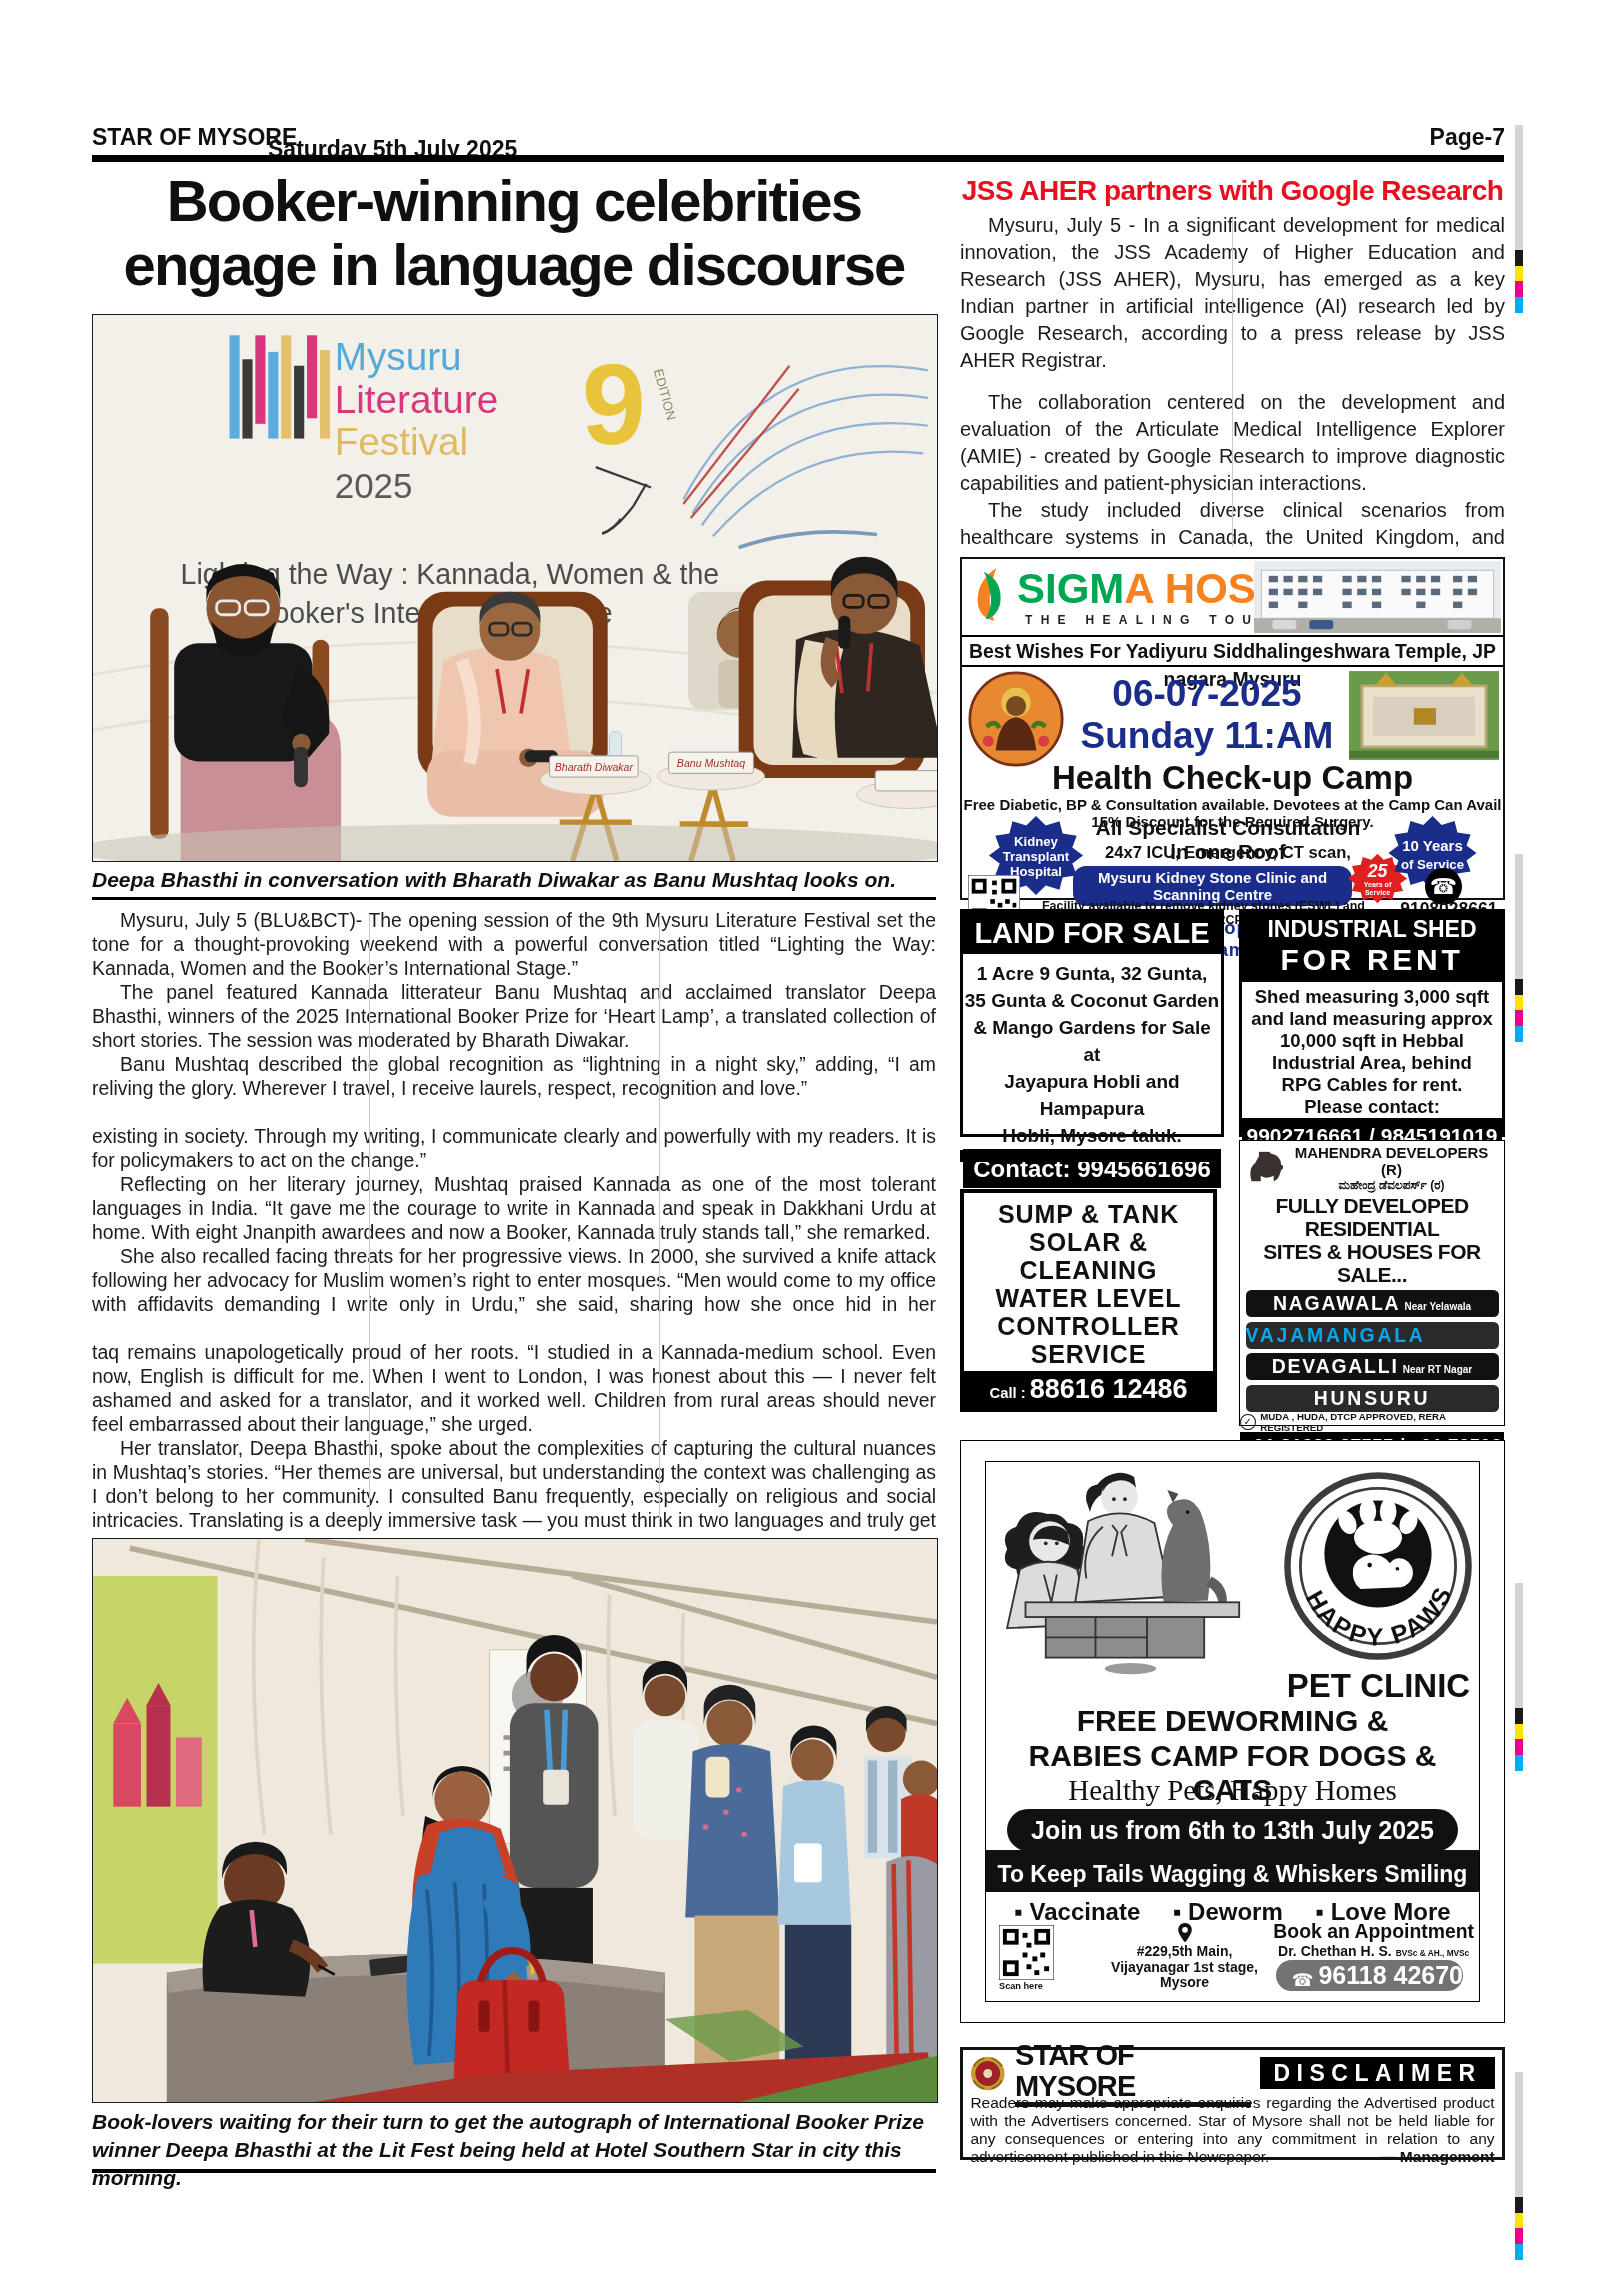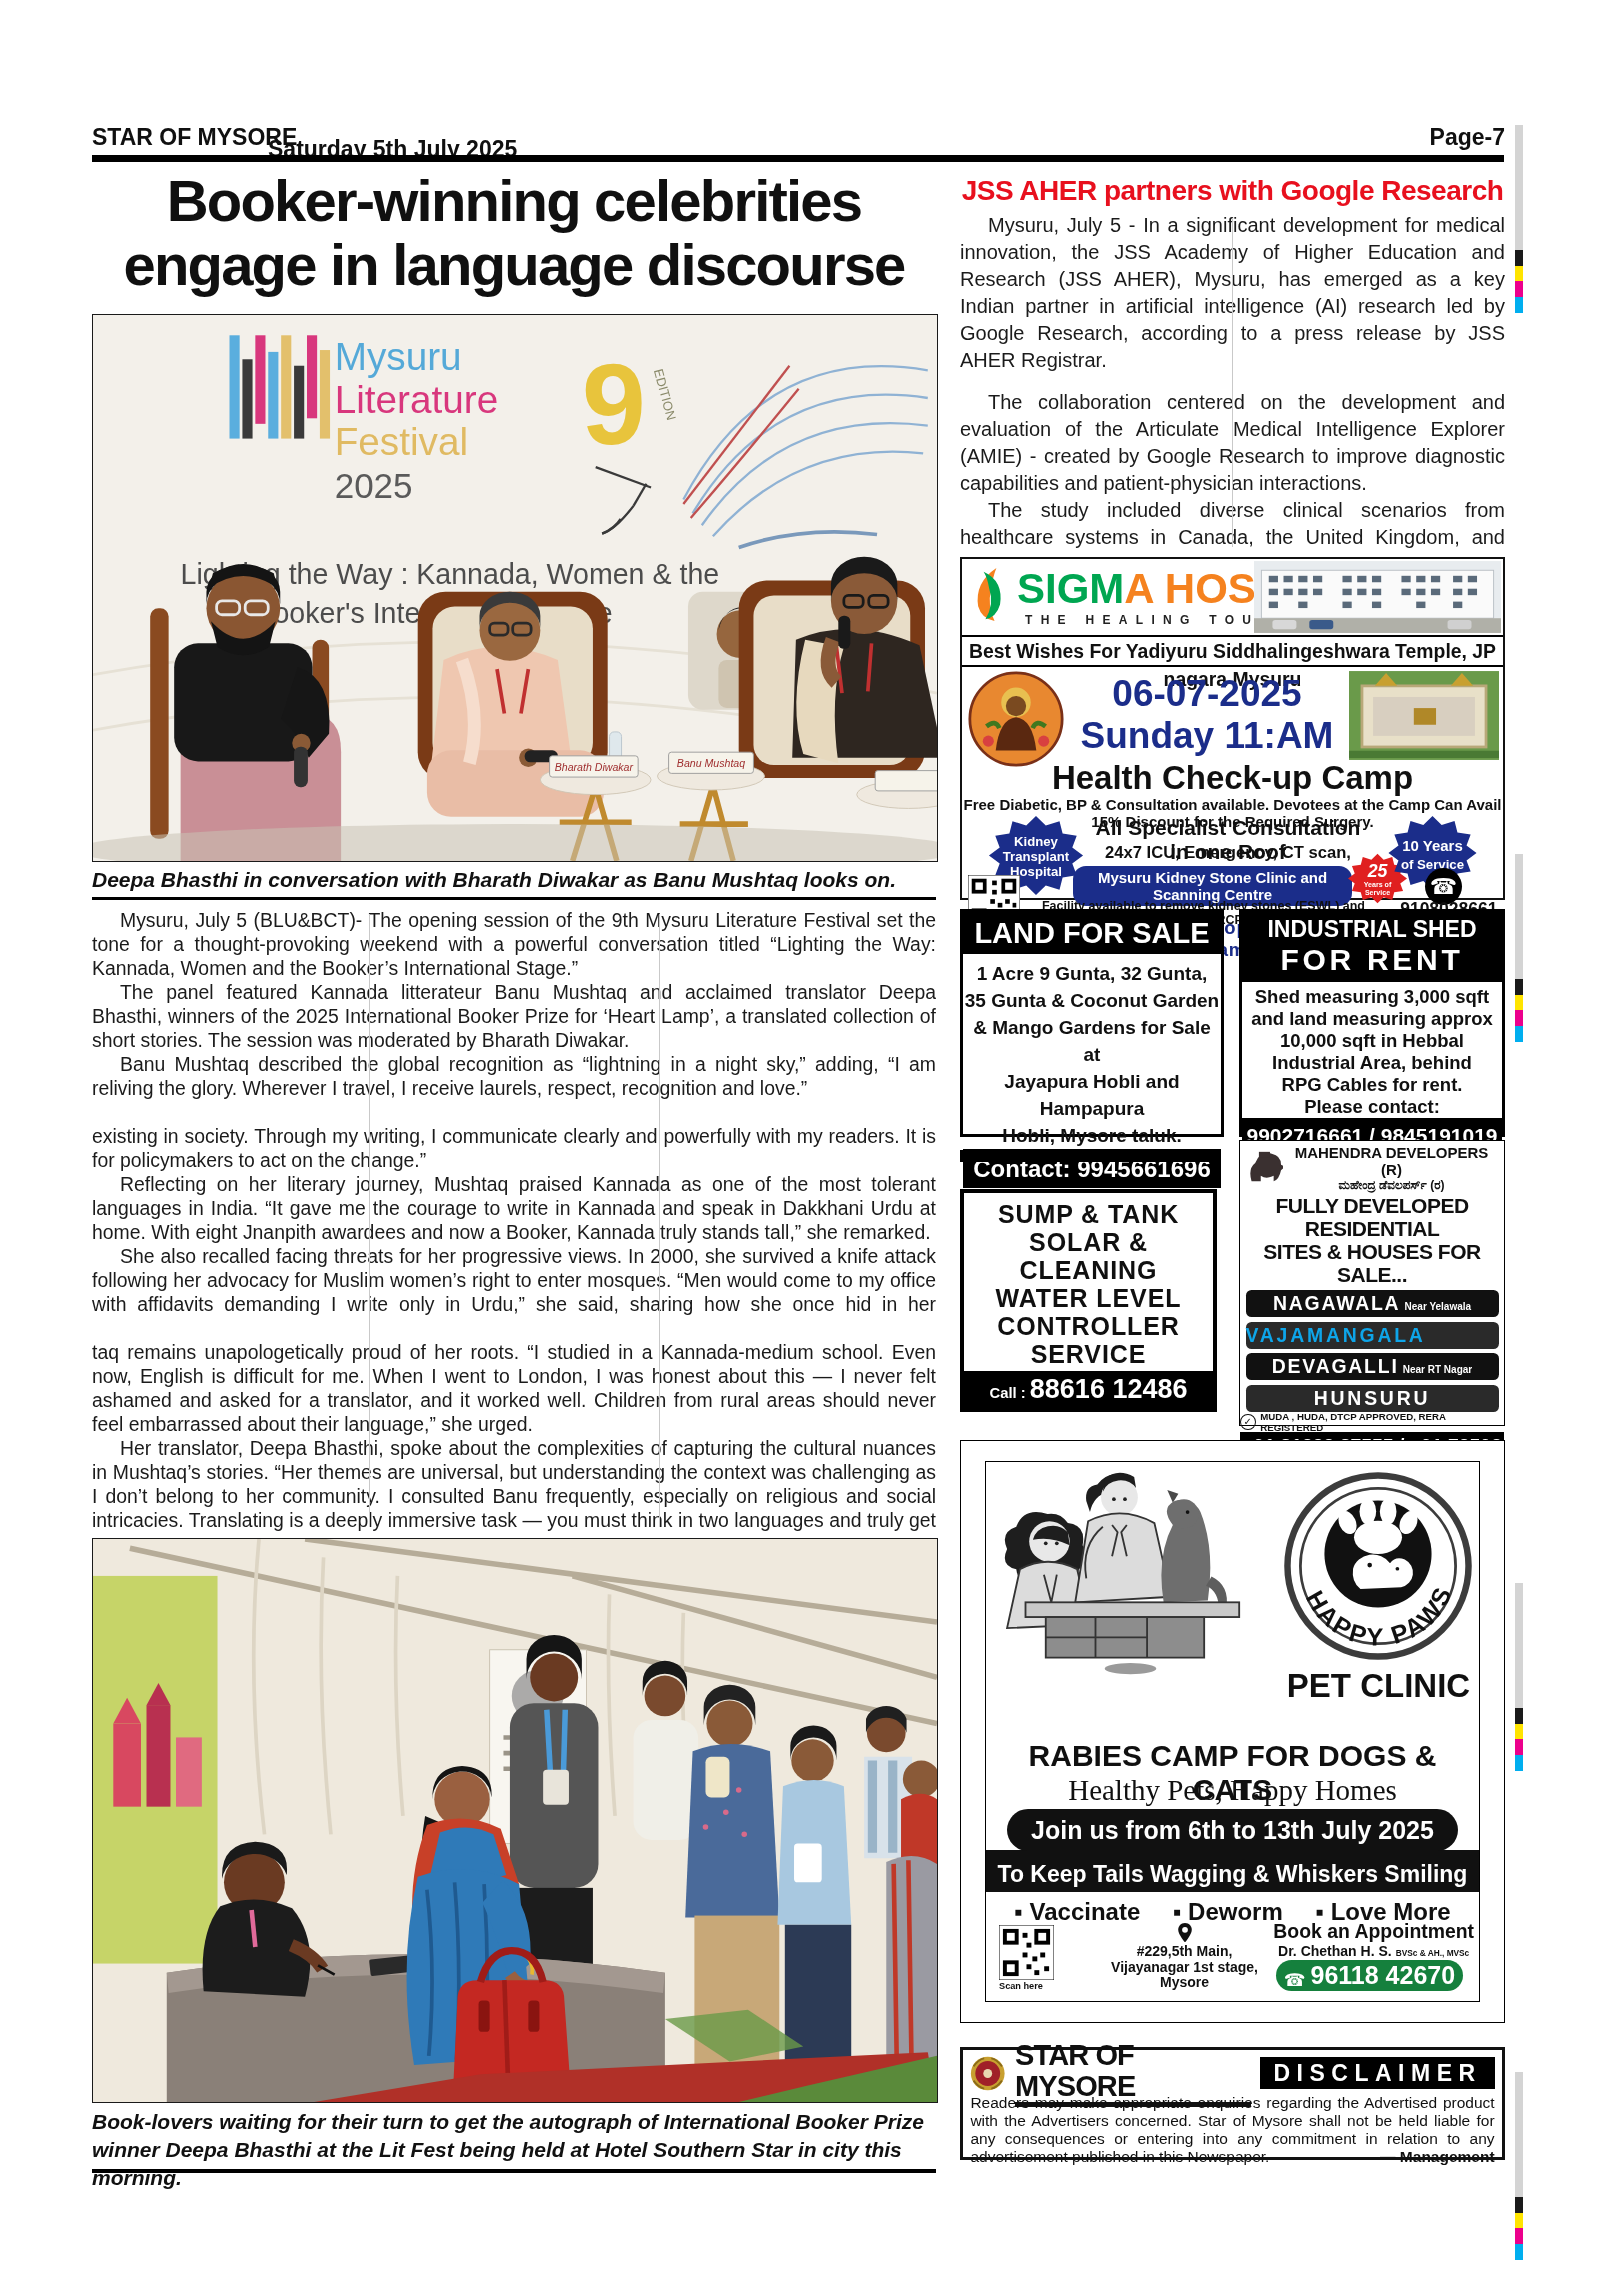--- a/index.html
+++ b/index.html
@@ -557,20 +557,21 @@
         <ellipse cx="138" cy="58" rx="9" ry="13" fill="#fff" transform="rotate(24 138 58)"></ellipse>
         <path d="M78,108 a22,20 0 0,1 40,-6 q6,-8 16,-4 a16,16 0 0,1 -4,30 l-44,2 q-10,-8 -8,-22z" fill="#fff"></path>
         <circle cx="96" cy="104" r="2.5" fill="#111"></circle>
           <circle cx="126" cy="108" r="2" fill="#111"></circle>
         <defs>
             <path id="hp-arc" d="M 22 120 A 84 84 0 0 0 188 120"></path>
           </defs>
         <text font-size="27" font-weight="bold" fill="#111" letter-spacing="3"><textPath href="#hp-arc" startOffset="8%">HAPPY PAWS</textPath></text>
       </svg>
       <div style="position:absolute;right:0;top:205px;width:201px;text-align:center;font-weight:bold;font-size:33px;">PET CLINIC</div>
+      <div style="position:absolute;left:0;top:242px;width:100%;text-align:center;font-weight:bold;font-size:30px;">FREE DEWORMING &amp;</div>
       <div style="position:absolute;left:0;top:277px;width:100%;text-align:center;font-weight:bold;font-size:30px;">RABIES CAMP FOR DOGS &amp; CATS</div>
       <div style="position:absolute;left:0;top:312px;width:100%;text-align:center;font-size:29px;font-family:'Liberation Serif',serif;">Healthy Pets, Happy Homes</div>
       <div style="position:absolute;left:0;top:347px;width:100%;text-align:center;z-index:2;">
         <span class="pill" style="font-size:25px;padding:6.5px 24px;border-radius:24px;">Join us from 6th to 13th July 2025</span>
       </div>
       <div style="position:absolute;left:0;top:388px;width:100%;height:42px;background:#111;color:#fff;text-align:center;font-weight:bold;font-size:23px;line-height:48px;">To Keep Tails Wagging &amp; Whiskers Smiling</div>
       <div style="position:absolute;left:0;top:436px;width:100%;text-align:center;font-weight:bold;font-size:24px;">
         <span class="hp-bullet">Vaccinate</span>
         <span class="hp-bullet">Deworm</span>
         <span class="hp-bullet">Love More</span>
@@ -602,21 +603,21 @@
       <div style="position:absolute;left:120px;top:482px;width:157px;text-align:center;font-weight:bold;font-size:14px;line-height:15.7px;">
         <div>#229,5th Main,</div>
         <div>Vijayanagar 1st stage,</div>
         <div>Mysore</div>
       </div>
       <div style="position:absolute;left:286px;top:458px;right:3.7px;text-align:center;font-weight:bold;font-size:19.4px;">Book an Appointment</div>
       <div style="position:absolute;left:286px;top:481px;right:3.7px;text-align:center;">
         <span style="font-weight:bold;font-size:14px;">Dr. Chethan H. S.</span>
         <span style="font-size:8.3px;font-weight:bold;">BVSc &amp; AH., MVSc</span>
       </div>
-      <div style="position:absolute;left:290px;top:498px;right:16px;height:31px;background:#15803d;border-radius:16.6px;color:#fff;text-align:center;line-height:31px;">
+      <div style="position:absolute;left:290px;top:498px;right:16px;height:31px;background:#737373;border-radius:16.6px;color:#fff;text-align:right;line-height:31px;">
         <span style="font-size:17.5px;vertical-align:middle;">☎ </span>
         <span style="font-weight:bold;font-size:25px;">96118 42670</span>
       </div>
     </div>
   </div>
 
   <div class="abs" style="left:960px;top:2047px;width:545px;height:113px;border:3.7px solid #111;box-sizing:border-box;background:#fff;padding:3.7px 7.4px;">
     <div style="display:flex;align-items:center;gap:9.2px;height:39px;">
       <svg width="37" height="37" viewBox="0 0 40 40">
         <circle cx="20" cy="20" r="19" fill="#c8a030"></circle>

